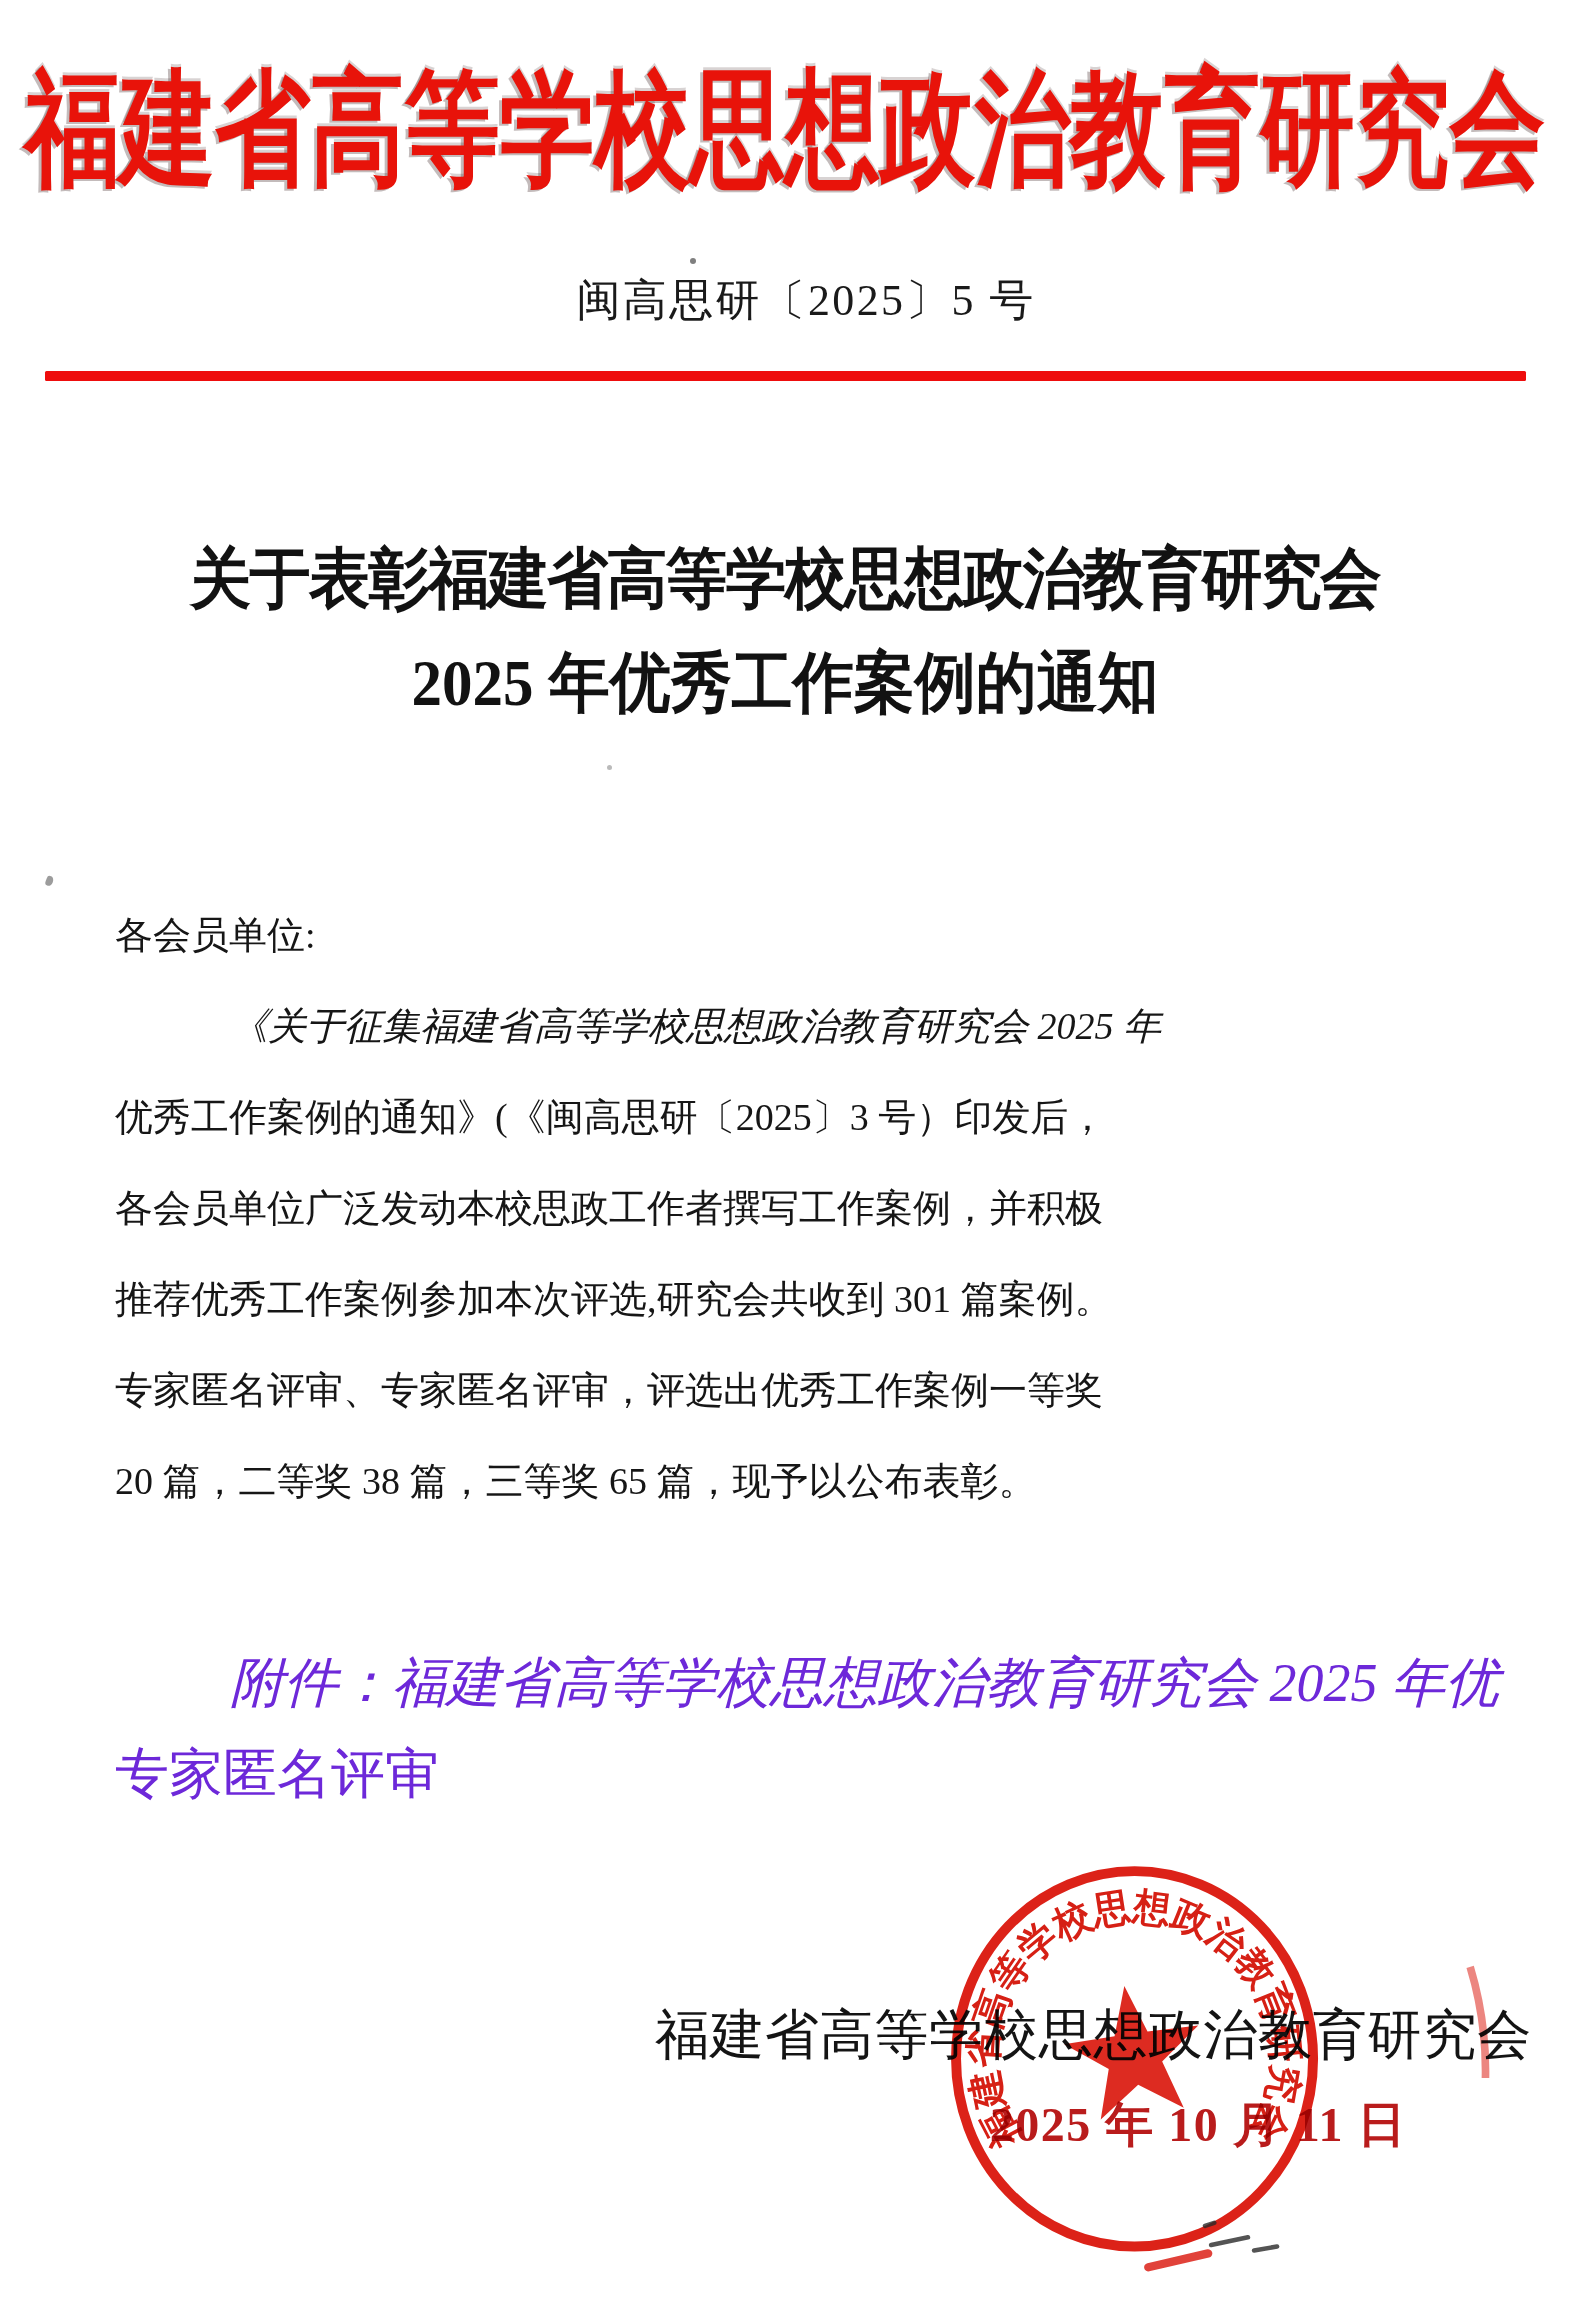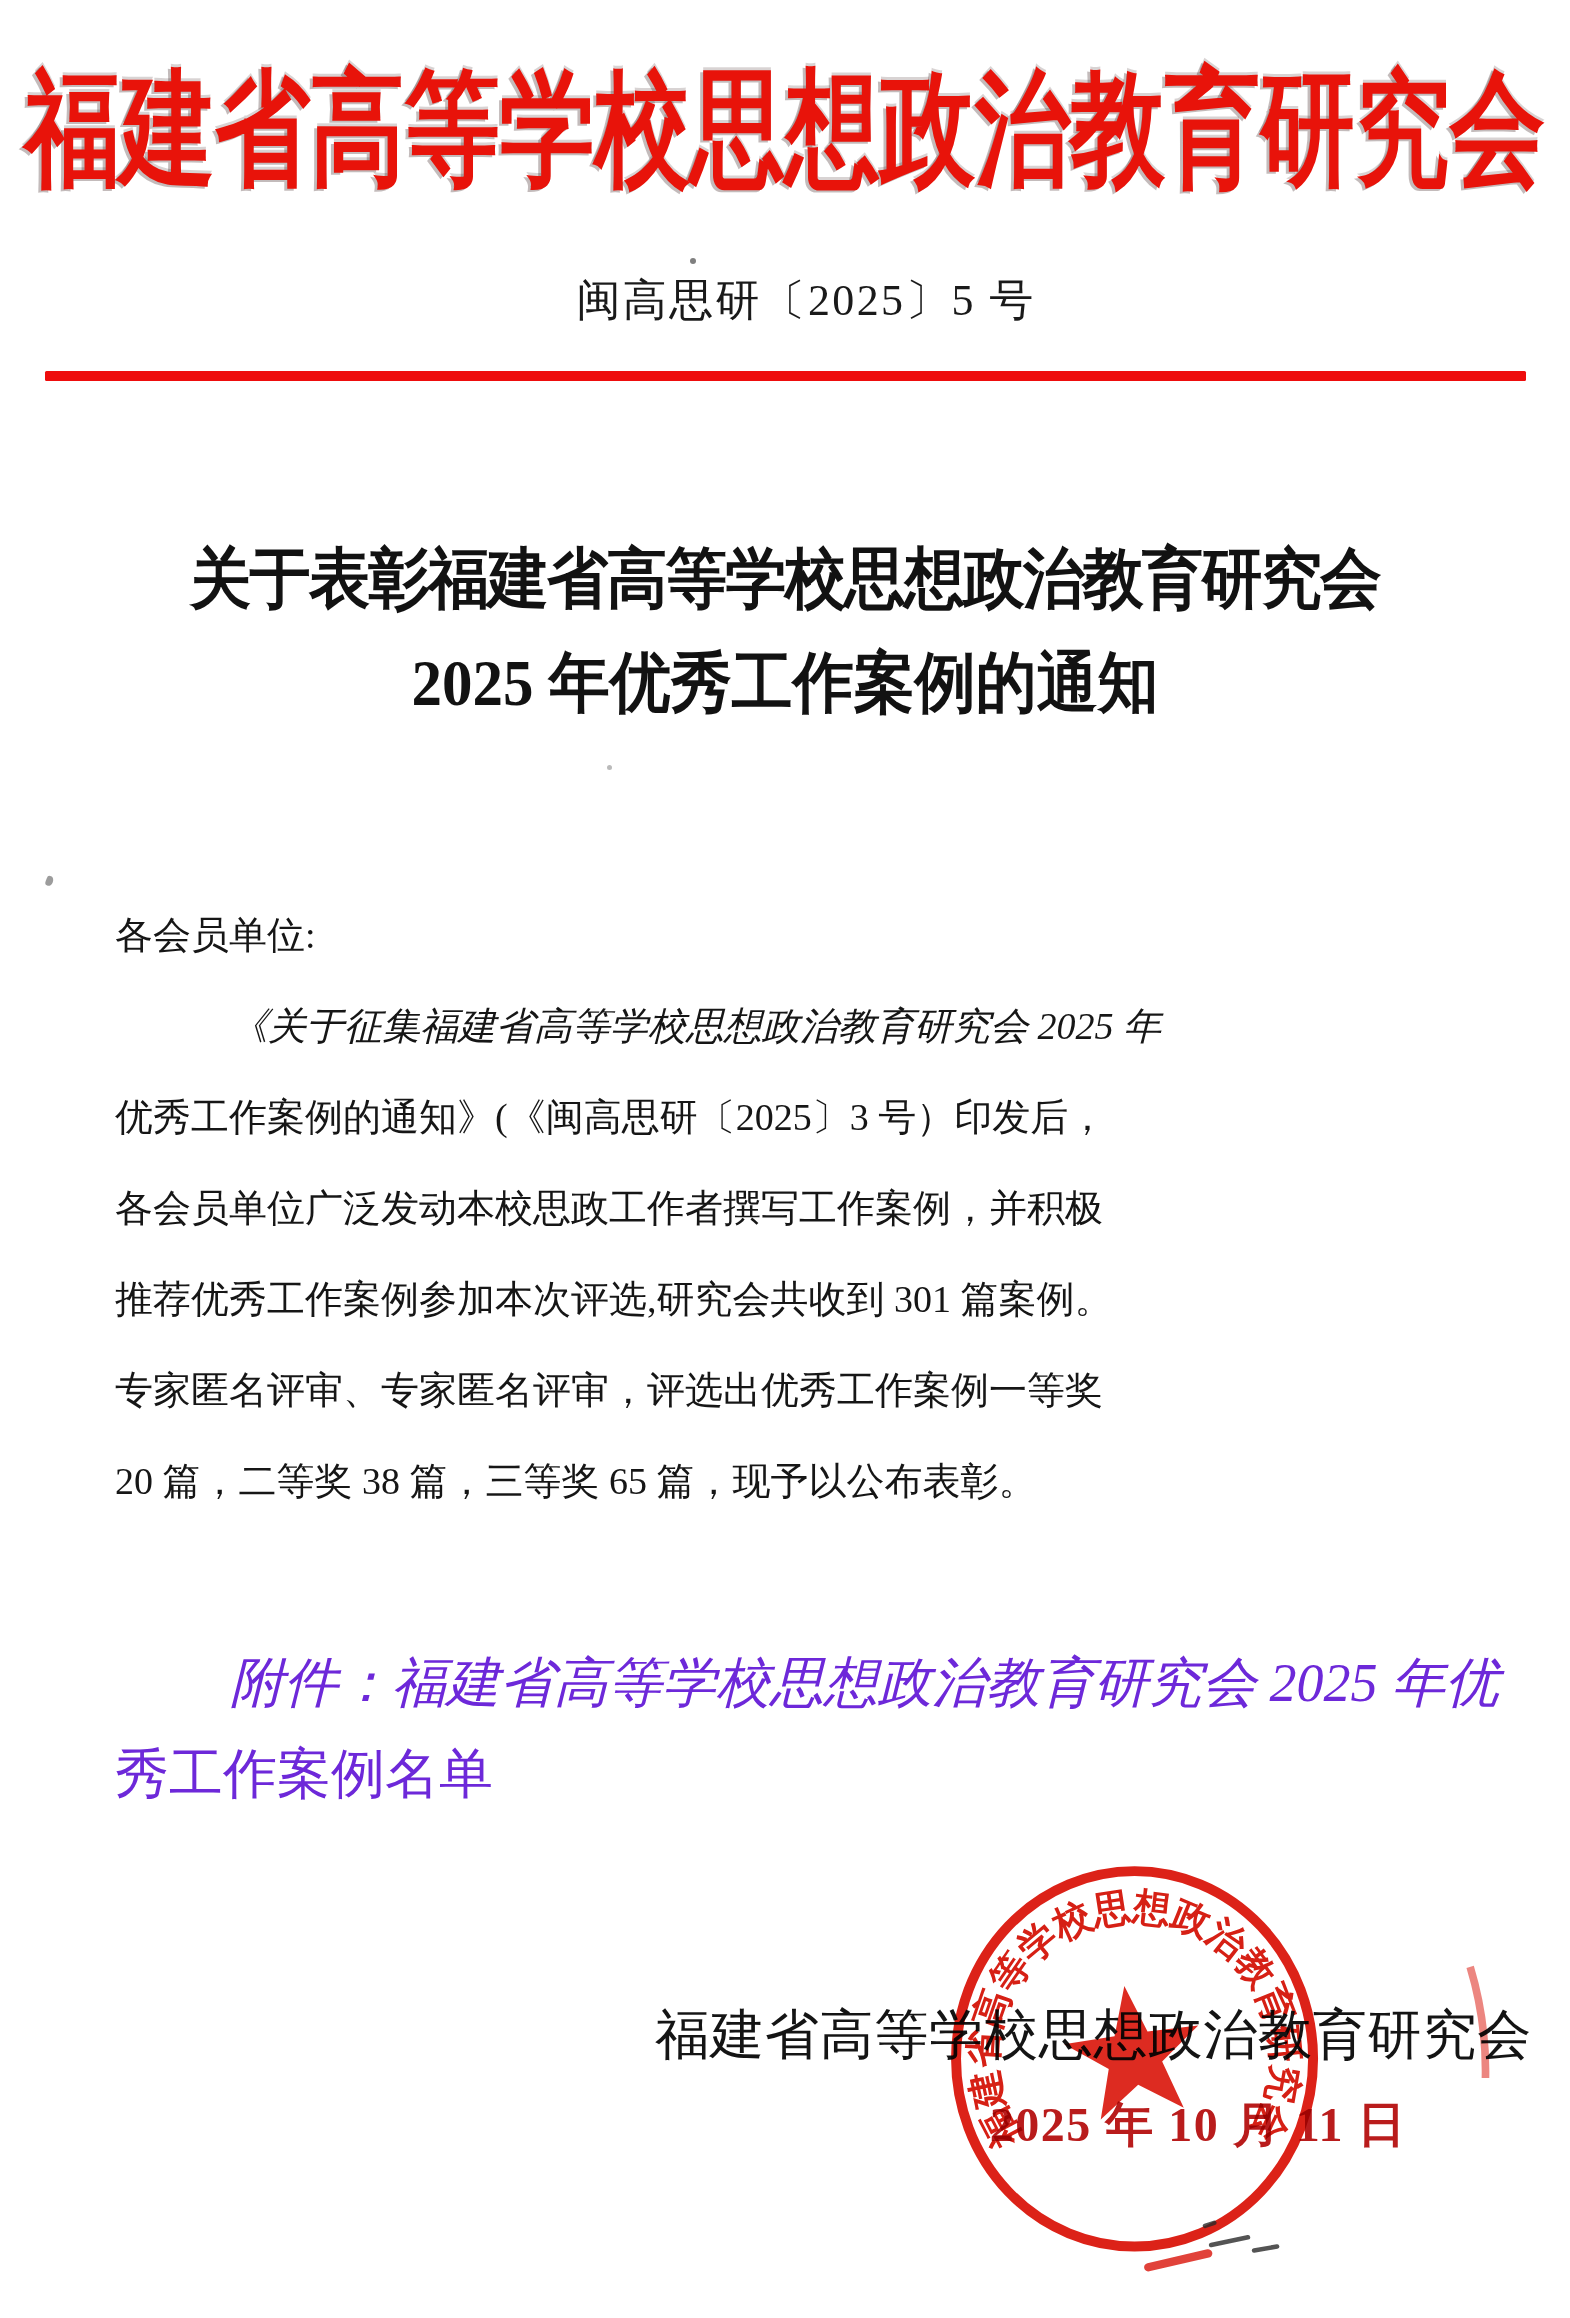--- a/index.html
+++ b/index.html
@@ -93,21 +93,21 @@
   <div class="body-line indent">《关于征集福建省高等学校思想政治教育研究会 2025 年</div>
   <div class="body-line">优秀工作案例的通知》(《闽高思研〔2025〕3 号）印发后，</div>
   <div class="body-line">各会员单位广泛发动本校思政工作者撰写工作案例，并积极</div>
   <div class="body-line">推荐优秀工作案例参加本次评选,研究会共收到 301 篇案例。</div>
   <div class="body-line">专家匿名评审、专家匿名评审，评选出优秀工作案例一等奖</div>
   <div class="body-line">20 篇，二等奖 38 篇，三等奖 65 篇，现予以公布表彰。</div>
 </div>
 
 <div class="abs attachment-block">
   <div class="body-line indent">附件：福建省高等学校思想政治教育研究会 2025 年优</div>
-  <div class="body-line">秀工作案例名单</div>
+  <div class="body-line">专家匿名评审</div>
 </div>
 
 <div class="abs signature-org">福建省高等学校思想政治教育研究会</div>
 <div class="abs signature-date">2025 年 10 月 11 日</div>
 
 <div class="abs seal-wrap">
   <svg width="613" height="521" viewBox="-280 -300 800 680" xmlns="http://www.w3.org/2000/svg">
 
     <ellipse cx="0" cy="0" rx="233" ry="245" fill="none" stroke="#dc2218" stroke-width="13"></ellipse>
 

